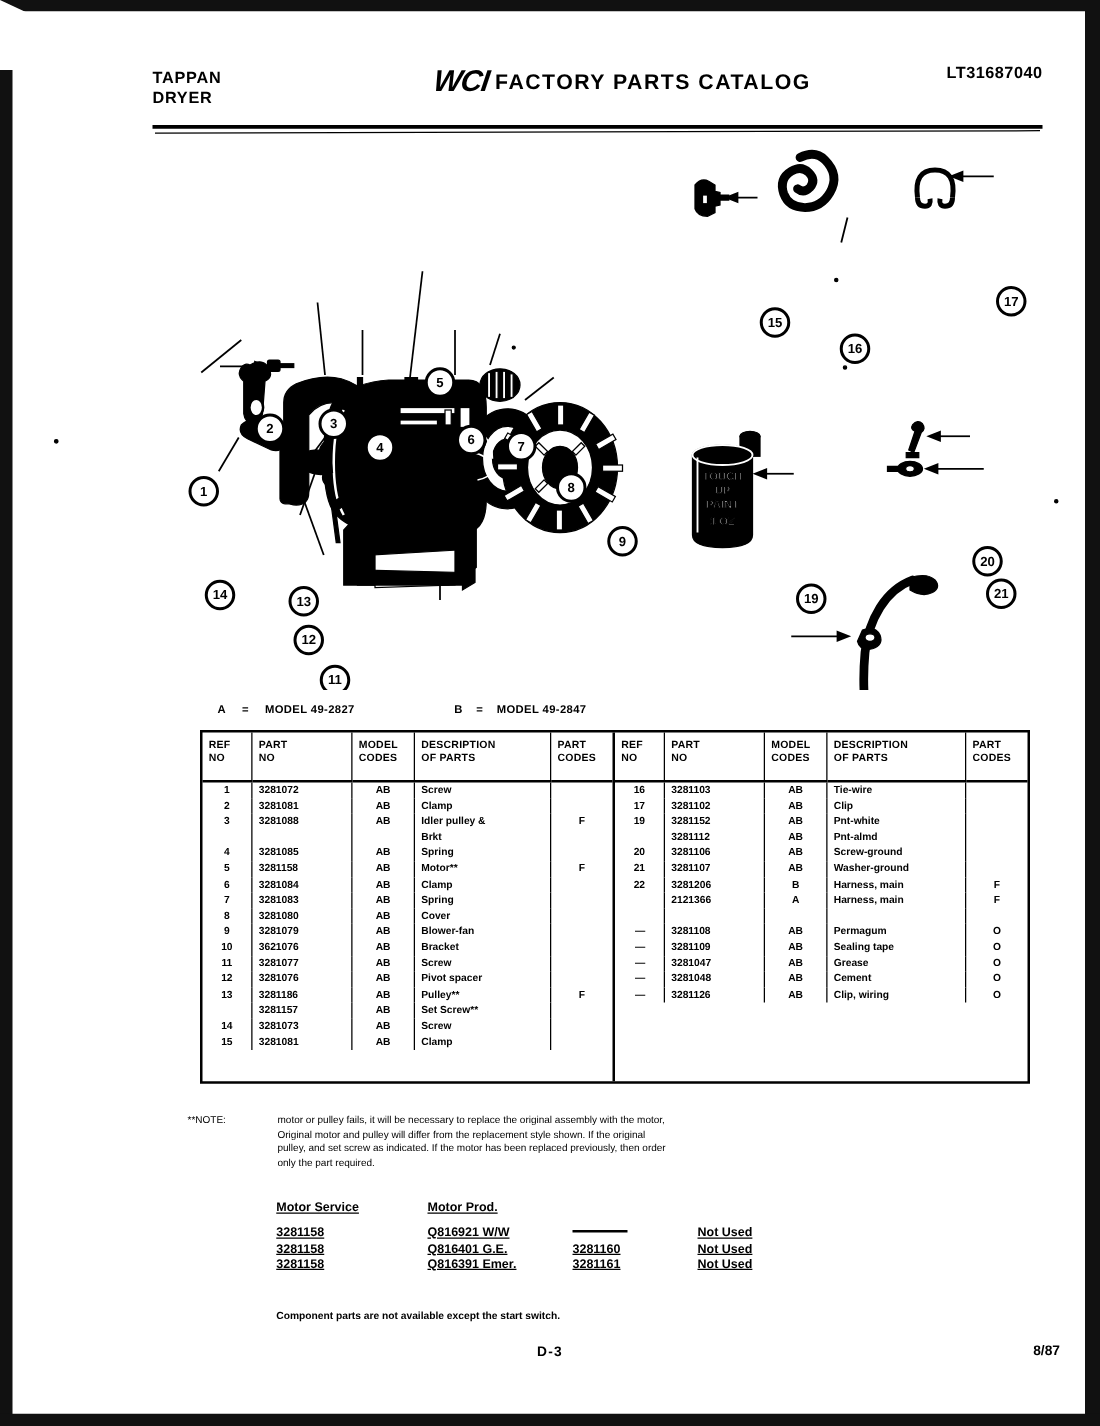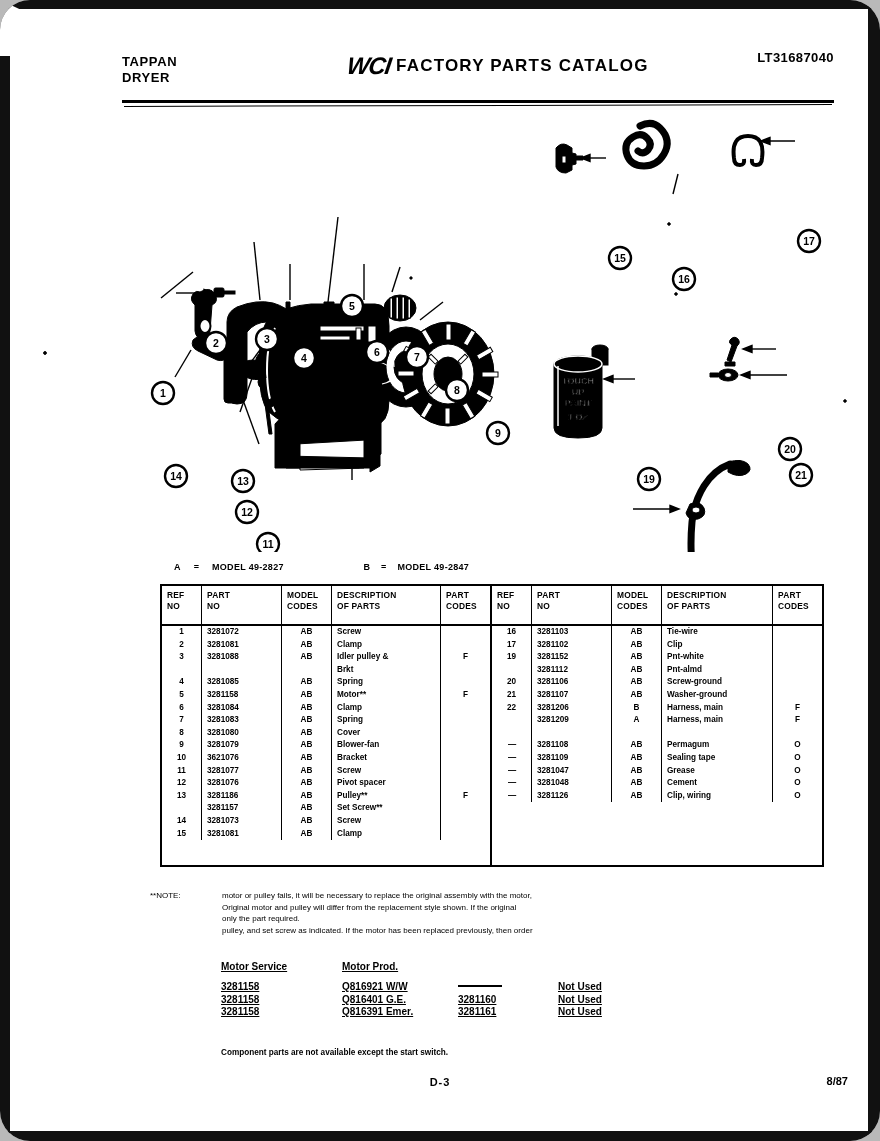--- a/index.html
+++ b/index.html
@@ -1,20 +1,19 @@
 <!DOCTYPE html>
 <html><head>
 <meta charset="utf-8">
 <style>
   html,body{margin:0;padding:0;background:#b9b9b9;}
   body{font-family:"Liberation Sans",sans-serif;}
   .page{
     position:relative;width:880px;height:1141px;background:#ffffff;
     overflow:hidden;
-    border-radius:30px;
   }
   
   .scan-edge{position:absolute;background:#111;}
   .edge-top{left:0;top:0;width:880px;height:9px;}
   .edge-left{left:0;top:0;width:10px;height:1141px;}
   .edge-right{right:0;top:0;width:12px;height:1141px;}
   .edge-bottom{left:0;bottom:0;width:880px;height:10px;}
   .edge-nick1{left:0;top:1085px;width:120px;height:56px;background:#fff;
     clip-path:polygon(0 0,100% 100%,0 100%);}
 
@@ -641,21 +640,21 @@
               </tr>
               <tr>
                 <td class="c-ref">22</td>
                 <td class="c-part">3281206</td>
                 <td class="c-model">B</td>
                 <td class="c-desc">Harness, main</td>
                 <td class="c-code">F</td>
               </tr>
               <tr>
                 <td class="c-ref"></td>
-                <td class="c-part">3281209</td>
+                <td class="c-part">2121366</td>
                 <td class="c-model">A</td>
                 <td class="c-desc">Harness, main</td>
                 <td class="c-code">F</td>
               </tr>
               <tr>
                 <td class="c-ref"></td>
                 <td class="c-part"></td>
                 <td class="c-model"></td>
                 <td class="c-desc"></td>
                 <td class="c-code"></td>
@@ -698,22 +697,22 @@
             </tbody>
         </table>
       </div>
     </div>
 
     <div class="note">
       <div class="note-lbl">**NOTE:</div>
       <div class="note-body">
         <div>motor or pulley fails, it will be necessary to replace the original assembly with the motor,</div>
         <div>Original motor and pulley will differ from the replacement style shown.  If the original</div>
+        <div>pulley, and set screw as indicated.  If the motor has been replaced previously, then order</div>
         <div>only the part required.</div>
-        <div>pulley, and set screw as indicated.  If the motor has been replaced previously, then order</div>
       </div>
     </div>
 
     <div class="msvc">
       <table>
         <thead>
           <tr>
             <td class="mc1">Motor Service</td>
             <td class="mc2">Motor Prod.</td>
             <td class="mc3"></td>

